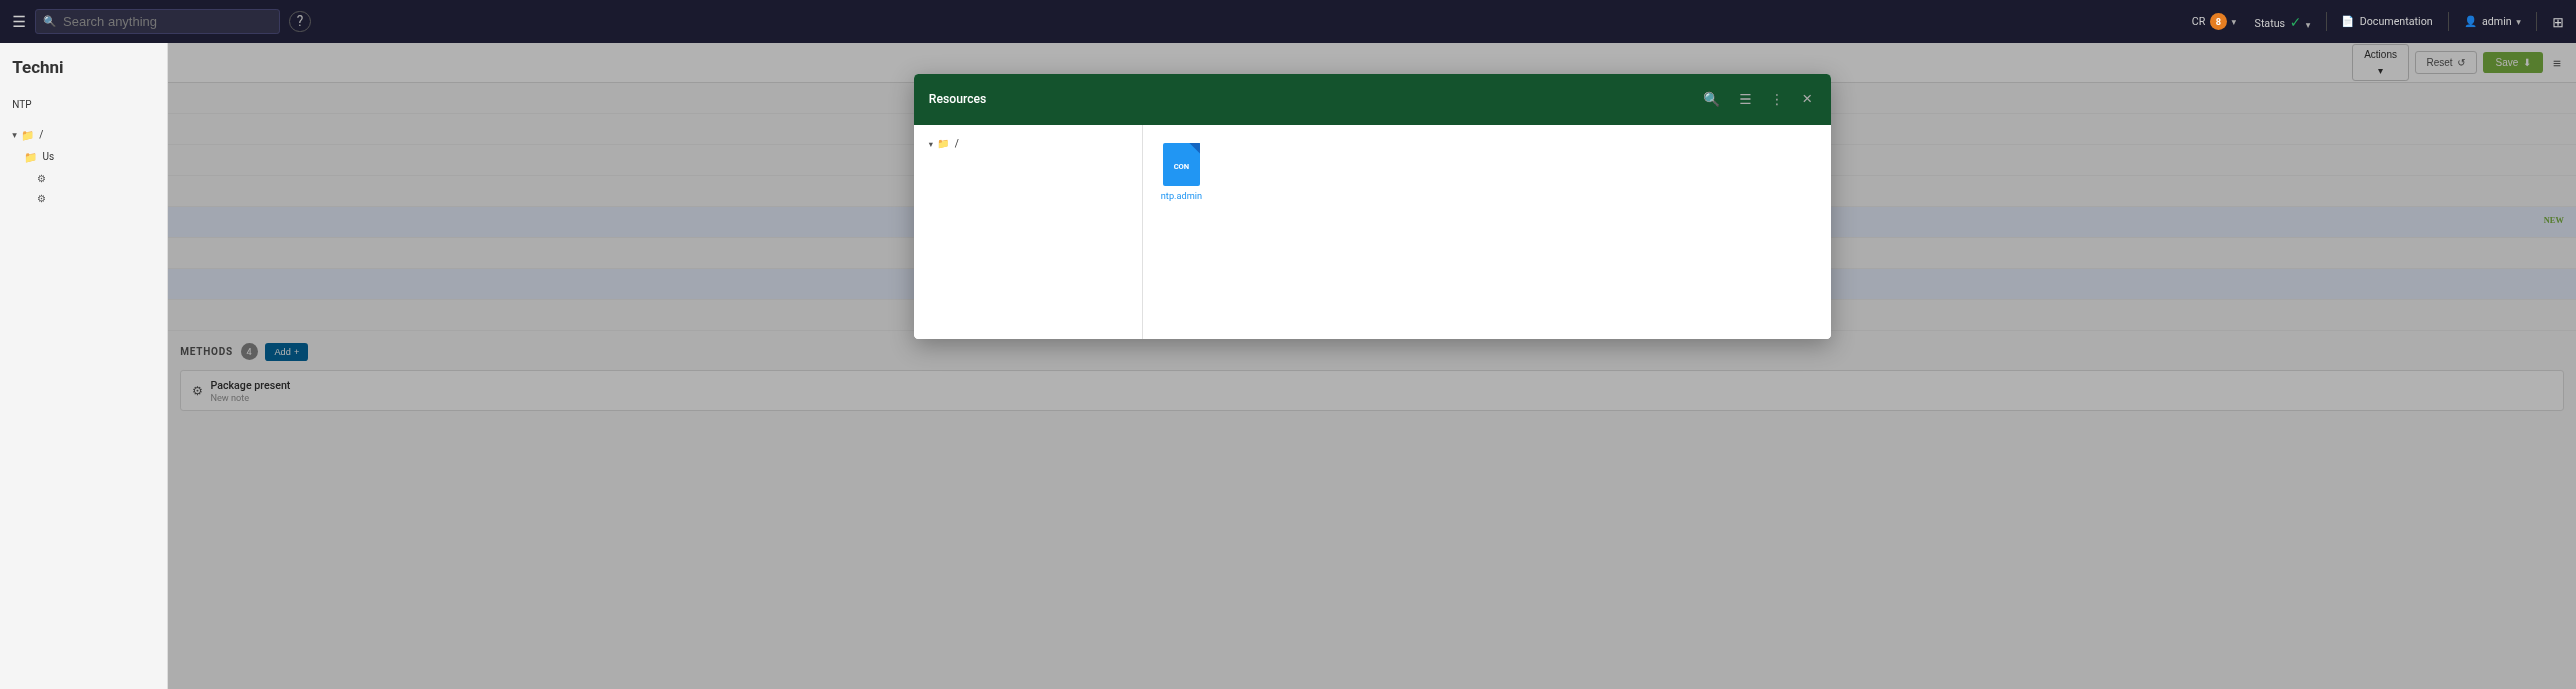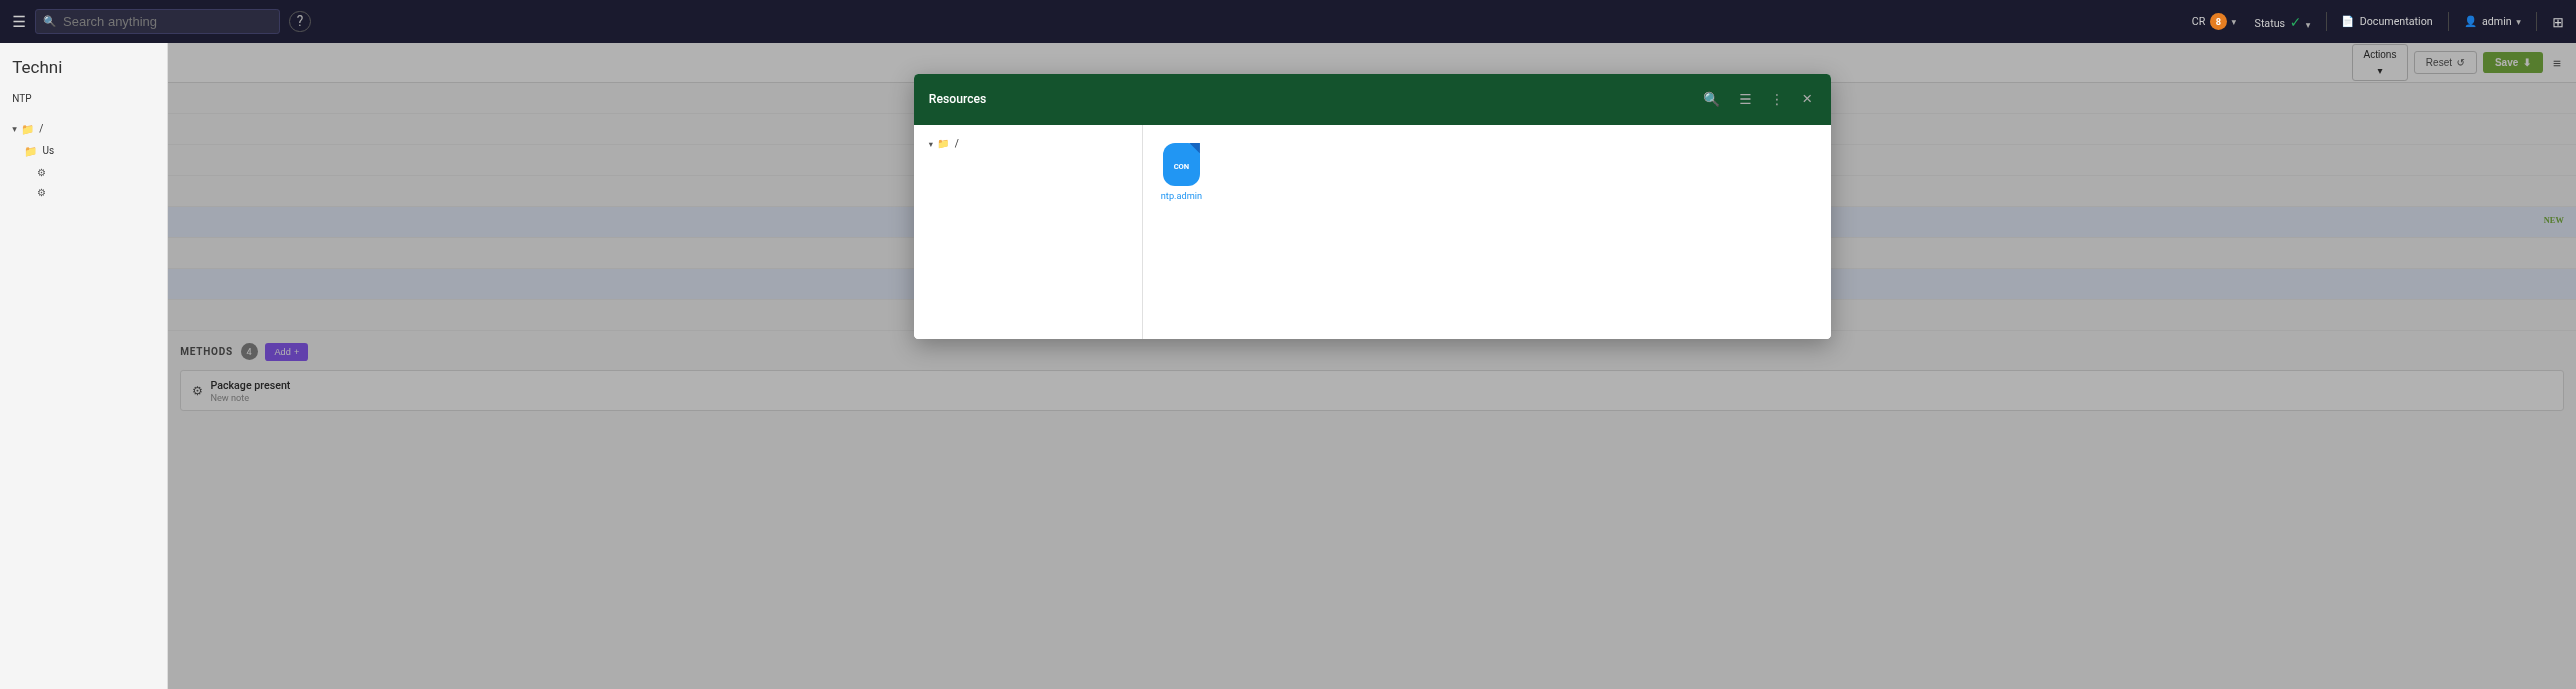--- a/index.html
+++ b/index.html
@@ -123,24 +123,24 @@
     
     .sidebar {
       width: 168px;
       background: #f5f5f5;
       border-right: 0.8px solid #ddd;
       padding: 7.6px 0;
       flex-shrink: 0;
     }
     .sidebar-title {
       font-size: 17px;
-      font-weight: normal;
+      font-weight: bold;
       color: #333;
       padding: 6.1px 12.2px;
-      margin-bottom: 6px;
+      margin-bottom: 12px;
     }
     .sidebar-item {
       display: flex;
       align-items: flex-start;
       gap: 4.6px;
       padding: 4.6px 12.2px;
       font-size: 10px;
       color: #333;
       cursor: pointer;
     }
@@ -195,21 +195,20 @@
       background: #7cb342;
       border: none;
       border-radius: 3.1px;
       padding: 4.6px 12.2px;
       font-size: 10px;
       color: #fff;
       cursor: pointer;
       display: flex;
       align-items: center;
       gap: 4.6px;
-      font-weight: bold;
     }
     .toolbar-menu-icon {
       color: #555;
       font-size: 13.8px;
       cursor: pointer;
       padding: 3.1px;
     }
     .methods-header {
       display: flex;
       align-items: center;
@@ -228,21 +227,21 @@
       color: white;
       border-radius: 50%;
       width: 17px;
       height: 17px;
       display: flex;
       align-items: center;
       justify-content: center;
       font-size: 9.2px;
     }
     .btn-add {
-      background: #8b5cf6;
+      background: #0369a1;
       border: none;
       border-radius: 3.1px;
       padding: 3.8px 9.2px;
       font-size: 9.2px;
       color: #fff;
       cursor: pointer;
       display: flex;
       align-items: center;
       gap: 3.1px;
     }
@@ -359,21 +358,21 @@
       display: flex;
       flex-direction: column;
       align-items: center;
       gap: 4.6px;
       cursor: pointer;
     }
     .file-icon-body {
       width: 37px;
       height: 43px;
       background: #2196f3;
-      border-radius: 12px;
+      border-radius: 2px;
       display: flex;
       align-items: center;
       justify-content: center;
       position: relative;
     }
     .file-icon-body::before {
       content: '';
       position: absolute;
       top: 0;
       right: 0;

